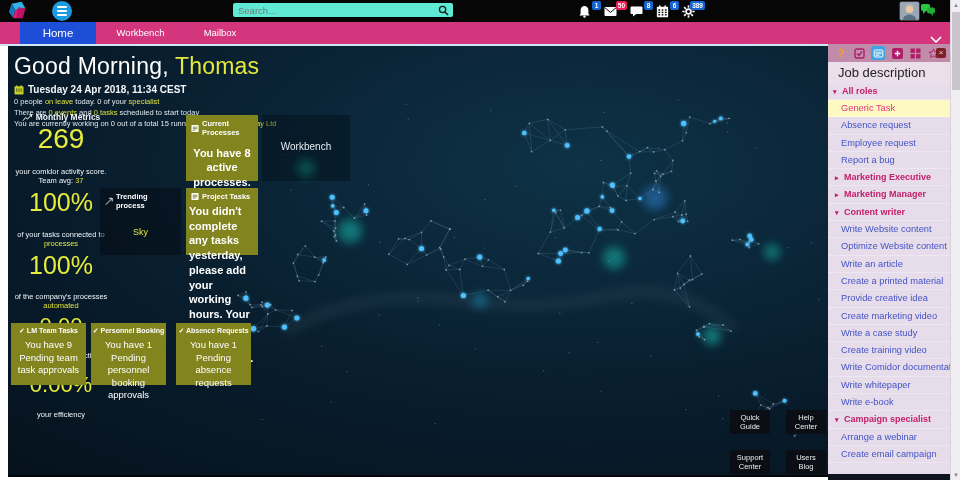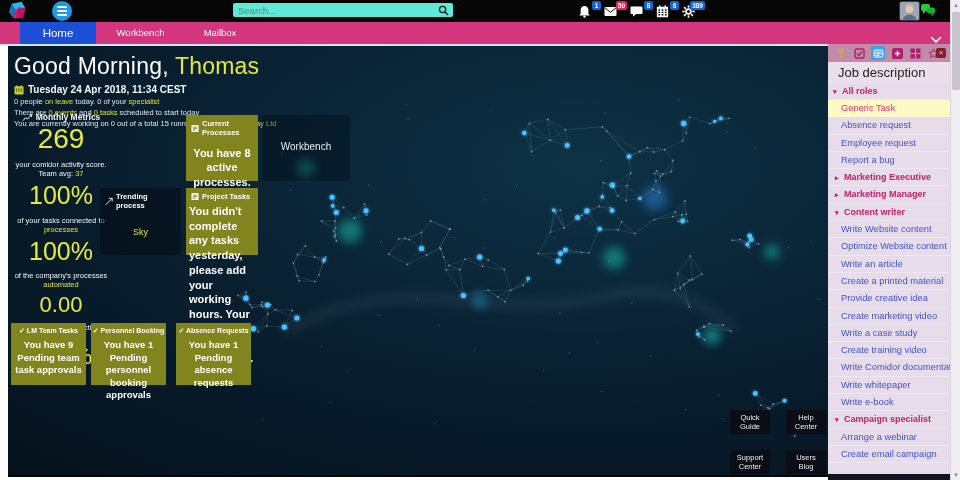--- a/index.html
+++ b/index.html
@@ -44,21 +44,21 @@
 .gdate{margin-top:4px;font-size:10px;font-weight:bold;color:#f2f6f8;display:flex;align-items:center;gap:4px}
 .gdate svg{width:10px;height:10px}
 .gline{margin-top:1.5px;font-size:7.5px;color:#dfe8ee;line-height:9.5px}
 .hl{color:#dfe23a}
 .metrics{position:absolute;left:0;top:66px;width:106px;text-align:center;z-index:2;color:#eef4f8}
 .mhead{font-size:8.5px;font-weight:bold;display:flex;justify-content:center;align-items:center;gap:3px}
 .mhead svg{width:11px;height:9px}
 .metric{margin-top:2px}
 .mval{color:#e7eb3c;line-height:1.05}
 .v0{font-size:28px}.v1,.v2{font-size:25px}.v3,.v4{font-size:22px}
-.mdesc{font-size:7.5px;line-height:9px;padding:0 6px;margin-top:7px;margin-bottom:4px}
+.mdesc{font-size:7.5px;line-height:9px;padding:0 6px;margin-top:14px;margin-bottom:4px}
 
 .tile,.box{position:absolute;z-index:2}
 .tile{background:rgba(3,10,18,.5)}
 .tile-up{left:92px;top:69px;width:81px;height:66px}
 .tile-tr{left:92px;top:142px;width:81px;height:67px}
 .tile-wb{left:254px;top:69px;width:88px;height:66px;background:rgba(3,10,18,.38)}
 .box{background:#82841e;color:#fff}
 .box-cp{left:178px;top:69px;width:72px;height:66px}
 .box-pt{left:178px;top:142px;width:72px;height:67px}
 .whead{display:flex;align-items:center;gap:3px;padding:4px 5px 0 5px;font-size:7.5px;font-weight:bold;color:#fff}
@@ -66,21 +66,21 @@
 .up-body{margin-top:13px;font-style:italic;font-size:8.5px;text-align:center;padding:0 9px;color:#e8f0f6;line-height:1.4}
 .tr-body{margin-top:17px;text-align:center;font-size:9px;color:#dfe23a;cursor:pointer}
 .wb-label{margin-top:26px;text-align:center;font-size:10px;color:#e6eef4}
 .cp-body{margin-top:9px;font-size:11px;font-weight:bold;text-align:center;padding:0 5px;line-height:1.3}
 .pt-body{margin-top:3px;font-size:11px;font-weight:bold;text-align:left;padding:0 3px;line-height:1.34}
 
 .apv{position:absolute;top:277px;width:75px;height:62px;background:#82841e;color:#fff;z-index:2;cursor:pointer}
 .apv0{left:3px}.apv1{left:83px}.apv2{left:168px}
 .apv .hd{font-size:7px;font-weight:bold;text-align:center;margin-top:4px}
 .apv .chk{font-size:7px}
-.apv .bd{font-size:9.5px;font-weight:bold;text-align:center;margin-top:4px;padding:0 2px;line-height:1.32}
+.apv .bd{font-size:9.5px;font-weight:normal;text-align:center;margin-top:4px;padding:0 2px;line-height:1.32}
 
 .help{position:absolute;left:722px;top:364px;width:96px;height:64px;display:grid;grid-template-columns:1fr 1fr;grid-template-rows:1fr 1fr;gap:16px;z-index:2}
 .help .cell{background:#0b0f15;color:#eee;font-size:7.5px;display:flex;align-items:center;justify-content:center;text-align:center;padding:2px;cursor:pointer}
 
 
 .sidebar{position:absolute;left:828px;top:44px;width:122px;height:436px;background:#e7dcea;z-index:5}
 .sb-tools{height:18px;background:#c18ca9;display:flex;align-items:center;gap:6px;padding:0 0 0 7px;position:relative}
 .tool{width:12px;height:12px;display:flex;align-items:center;justify-content:center;cursor:pointer}
 .tool svg{width:11px;height:11px}
 .tool.active{background:#3fa4e4;width:14px;height:14px;border-radius:2px}

